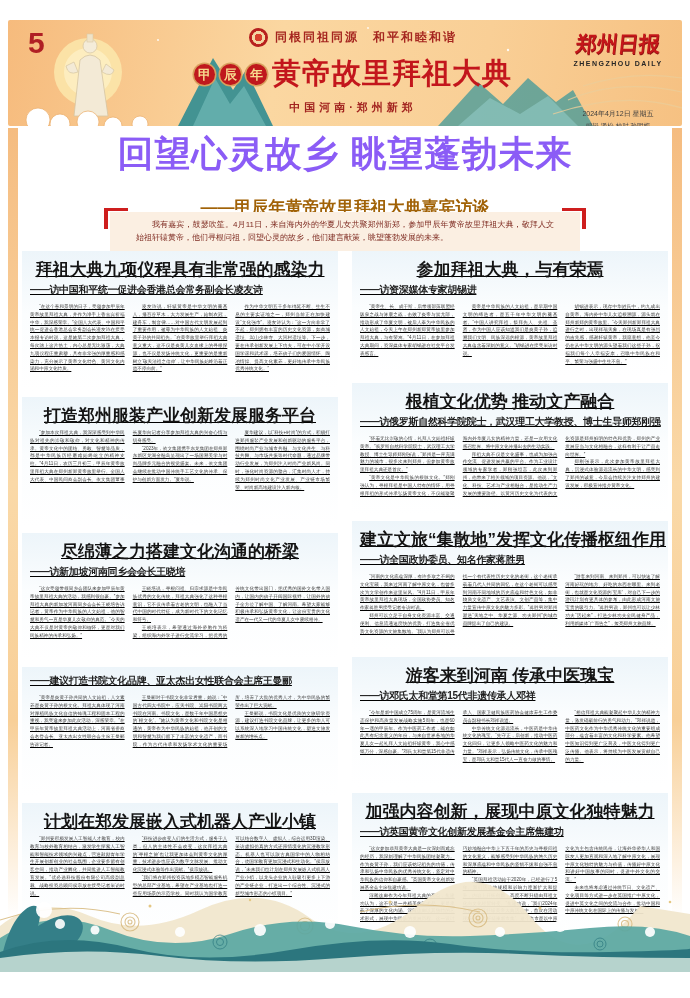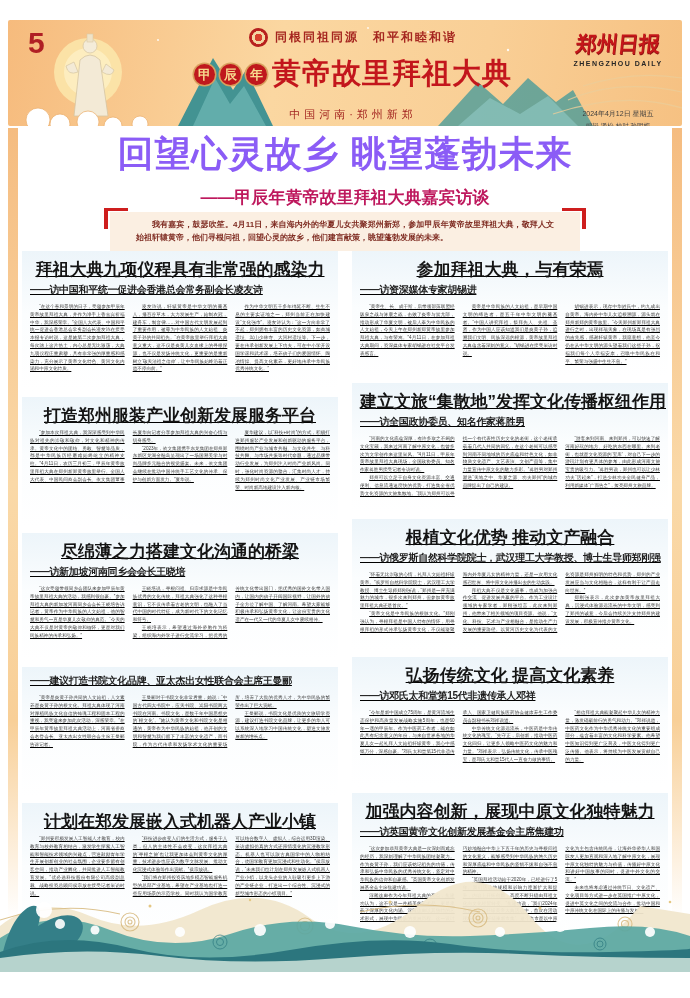--- a/index.html
+++ b/index.html
@@ -15,45 +15,45 @@
   .hdr-center{position:absolute;left:150px;top:8px;width:390px;text-align:center;z-index:3;}
   .slogan-row{display:flex;align-items:center;justify-content:center;gap:7px;text-align:center;}
   .emblem{width:15px;height:15px;border-radius:50%;border:2px solid #b5201f;background:radial-gradient(circle,#d8402e 0 35%,#f3d6a4 36% 60%,#c0271f 61%);}
   .slogan{font-size:12px;font-weight:bold;color:#a5251f;letter-spacing:2px;}
   .era-title-row{display:flex;align-items:center;justify-content:center;gap:5px;margin-top:7px;}
   .era-badge{width:21px;height:21px;border-radius:50%;background:#c0181d;color:#f7db8e;
              font-size:13px;font-weight:bold;line-height:21px;text-align:center;flex:0 0 auto;
              box-shadow:0 0 0 1.5px #d8a05e;}
   .banner-title{font-size:29px;font-weight:bold;color:#c3161c;letter-spacing:1px;
                 font-family:Liberation Mono, monospace;white-space:nowrap;}
-  .banner-sub{margin-top:13px;font-size:11px;font-weight:normal;color:#a2231f;letter-spacing:4px;}
+  .banner-sub{margin-top:6px;font-size:11px;font-weight:bold;color:#a2231f;letter-spacing:4px;}
   .hdr-right{position:absolute;right:8px;top:10px;width:112px;text-align:center;z-index:3;}
   .masthead{font-size:21px;font-weight:bold;color:#c5171a;
             font-family:"Liberation Serif","DejaVu Serif",serif;transform:skewX(-6deg);
             text-shadow:0.5px 0.5px 0 #8e1012;white-space:nowrap;}
   .masthead-en{font-size:7px;font-weight:bold;color:#262626;letter-spacing:1.5px;margin-top:2px;}
   .pub-date{margin-top:42px;font-size:7px;color:#3c3c3c;}
   .editor-line{margin-top:3px;font-size:6.5px;color:#4a4a4a;}
 
   
   .strip{position:absolute;top:128px;width:10px;height:790px;z-index:0;
          background:linear-gradient(180deg,#f5bc80 0%,#fad9a8 45%,#f8cf97 75%,rgba(250,220,170,0));}
   .strip.left{left:8px;} .strip.right{right:8px;}
 
   
   .headline-block{position:absolute;left:75px;top:130px;width:540px;text-align:center;z-index:2;}
   .main-title{font-size:36px;font-weight:bold;color:#8b5cf6;letter-spacing:1px;margin:0;white-space:nowrap;}
-  .main-subtitle{font-size:17px;font-weight:bold;color:#be185d;margin-top:7px;}
+  .main-subtitle{font-size:17px;font-weight:bold;color:#a16207;margin-top:17px;}
   .byline{font-size:6.5px;color:#444;margin-top:7px;letter-spacing:0.5px;}
 
   
   .lede{position:absolute;left:110px;top:212px;width:470px;box-sizing:border-box;
         background:#fbefe2;padding:6px 26px 7px;color:#7e2a20;font-size:8px;line-height:1.65;
         text-align:justify;z-index:2;}
-  .lede p{margin:0;text-indent:2em;font-weight:bold;}
+  .lede p{margin:0;text-indent:2em;}
   .corner{position:absolute;width:20px;height:18px;z-index:3;}
   .corner.tl{left:-6px;top:-4px;border-left:4px solid #ce1e1e;border-top:3px solid #ce1e1e;}
   .corner.tr{right:-6px;top:-4px;border-right:4px solid #ce1e1e;border-top:3px solid #ce1e1e;}
 
   
   .columns{position:absolute;left:22px;top:251px;width:646px;display:flex;gap:14px;z-index:1;}
   .col{width:316px;display:flex;flex-direction:column;gap:6px;text-decoration:underline;}
   .article{box-sizing:border-box;overflow:hidden;padding:6px 8px 3px;
            background:linear-gradient(180deg,#edf5fa 0%,#fbfdfe 45%,#ffffff 100%);}
   .article h2{margin:1px 0 2px;font-size:17px;font-weight:bold;color:#141414;text-align:center;
@@ -216,44 +216,44 @@
         <h2>参加拜祖大典，与有荣焉</h2>
         <h3>——访资深媒体专家胡锡进</h3>
         <div class="body">
           <p>“黄帝生、长、成于斯，后带领部落联盟经阪泉之战与涿鹿之战，击败了炎帝与蚩尤部，推动形成了华夏文明，被后人奉为中华民族的人文始祖，今天上午在郑州新郑黄帝故里参加拜祖大典，与有荣焉。”4月11日，在参加拜祖大典期间，资深媒体专家胡锡进在社交平台发表感言。</p>
           <p>黄帝是中华民族的人文始祖，是早期中国文明的缔造者，是五千年中华文明的奠基者。“中国人讲究拜祖，祭拜先人、先祖、圣贤，作为中国人应该知道我们是炎黄子孙，追溯我们文明、民族深远的根源，黄帝故里拜祖大典蕴含着深刻的意义。”胡锡进在接受采访时说。</p>
           <p>胡锡进表示，现存中华姓氏中，约九成出自黄帝。海内外中华儿女追根溯源，源头就在郑州新郑的黄帝故里。“今天郑州新郑拜祖大典进行之时，出现祥瑞天象，在现场真是有强烈的吉兆感，感谢轩辕黄帝，我愿意想，他至今仍在从中华文明的源头望着我们这些子孙，祝福我们每个人幸福安康，召唤中华民族在和平、繁荣与强盛中生生不息。”</p>
           <p></p>
         </div>
       </section>
 
-      <section class="article" style="height:130px">
-        <h2>建立文旅“集散地”发挥文化传播枢纽作用</h2>
-        <h3>——访全国政协委员、知名作家蒋胜男</h3>
-        <div class="body">
-          <p>“河南的文化底蕴深厚，有许多取之不竭的文化宝藏，我来过河南了解中原文化，也曾多次为文学创作来这里采风。”4月11日，甲辰年黄帝故里拜祖大典现场，全国政协委员、知名作家蒋胜男接受记者专访时说。</p>
-          <p>郑州可以立足于自身文化资源丰富、交通便利、信息流通速度快的优势，打造集全省优势文化资源的文旅集散地。“我认为郑州可以寻找一个有代表性历史文化的老街，这个老街承载着几代人共同的回忆，在这个老街可以感受到河南不同地域的历史底蕴和特色文化，如非物质文化遗产、文艺表演、文创产品等，集中力量宣传中原文化的魅力多彩。”蒋胜男对郑州塑造“天地之中、华夏之源、功夫郑州”的城市品牌提出了自己的建议。</p>
-          <p>“游客来到河南、来到郑州，可以快速了解河南好玩的地方、好吃的东西在哪里。来到老街，也就是文化资源的‘宝库’，对自己下一步的游玩计划有更具体的参考，由此形成河南文旅宝贵的吸引力。”蒋胜男说，郑州也可以让少林功夫“活起来”，打造少林功夫全民健身产品，利用新媒体“广而告之”，擦亮郑州文旅品牌。</p>
-          <p></p>
-        </div>
-      </section>
-
       <section class="article" style="height:132px">
         <h2>根植文化优势  推动文产融合</h2>
         <h3>——访俄罗斯自然科学院院士，武汉理工大学教授、博士生导师郑刚强</h3>
         <div class="body">
           <p>“怀着无比崇敬的心情，礼拜人文始祖轩辕黄帝。”俄罗斯自然科学院院士，武汉理工大学教授、博士生导师郑刚强说，“郑州是一座充满魅力的城市，很多次来到郑州，但参加黄帝故里拜祖大典还是首次。”</p>
           <p>“黄帝文化是中华民族的根脉文化。”郑刚强认为，寻根拜祖是中国人特有的情怀，用寻根拜祖的形式传承弘扬黄帝文化，不仅能凝聚海内外华夏儿女的精神力量，还是一次用文化感召世界、将中原文化传播出去的生动实践。</p>
           <p>拜祖大典不仅是文化盛事，也成为加强合作交流、促进发展共赢的平台。作为工业设计领域的专家学者，郑刚强坦言，此次来到郑州，他带来了相关领域的项目资源。他说，“文化、科技、艺术与产业相融合，是推动生产力发展的重要路径。以黄河历史文化为代表的文化资源是郑州鲜明的特色和优势，郑州的产业发展应当与文化相融合，这样有利于让产品走向世界。”</p>
           <p>郑刚强表示，此次参加黄帝故里拜祖大典，沉浸式体验源远流长的中华文明，感受到了郑州的诚意，今后会持续关注支持郑州的建设发展，积极宣传推介黄帝文化。</p>
         </div>
       </section>
 
       <section class="article" style="height:130px">
-        <h2>弘扬传统文化 提高文化素养</h2>
+        <h2>建立文旅“集散地”发挥文化传播枢纽作用</h2>
+        <h3>——访全国政协委员、知名作家蒋胜男</h3>
+        <div class="body">
+          <p>“河南的文化底蕴深厚，有许多取之不竭的文化宝藏，我来过河南了解中原文化，也曾多次为文学创作来这里采风。”4月11日，甲辰年黄帝故里拜祖大典现场，全国政协委员、知名作家蒋胜男接受记者专访时说。</p>
+          <p>郑州可以立足于自身文化资源丰富、交通便利、信息流通速度快的优势，打造集全省优势文化资源的文旅集散地。“我认为郑州可以寻找一个有代表性历史文化的老街，这个老街承载着几代人共同的回忆，在这个老街可以感受到河南不同地域的历史底蕴和特色文化，如非物质文化遗产、文艺表演、文创产品等，集中力量宣传中原文化的魅力多彩。”蒋胜男对郑州塑造“天地之中、华夏之源、功夫郑州”的城市品牌提出了自己的建议。</p>
+          <p>“游客来到河南、来到郑州，可以快速了解河南好玩的地方、好吃的东西在哪里。来到老街，也就是文化资源的‘宝库’，对自己下一步的游玩计划有更具体的参考，由此形成河南文旅宝贵的吸引力。”蒋胜男说，郑州也可以让少林功夫“活起来”，打造少林功夫全民健身产品，利用新媒体“广而告之”，擦亮郑州文旅品牌。</p>
+          <p></p>
+        </div>
+      </section>
+
+      <section class="article" style="height:130px">
+        <h2>游客来到河南 传承中医瑰宝</h2>
         <h3>——访邓氏太和堂第15代非遗传承人邓祥</h3>
         <div class="body">
           <p>“今年是新中国成立75周年，是黄河流域生态保护和高质量发展战略实施5周年，也是60年一遇的甲辰年。作为中医药工作者，能在如此具有纪念意义的年份，与来自世界各地的华夏儿女一起礼拜人文始祖轩辕黄帝，我心中感慨万分，深感自豪。”邓氏太和堂第15代非遗传承人、国家卫健民族医药协会健康养生工作委员会副秘书长邓祥说道。</p>
           <p>中华传统文化源远流长，中医药是中华传统文化的瑰宝。“先守正，后创新，推动中医药文化回归，让更多人领略中医药文化的魅力和力量。”邓祥表示，弘扬传统文化，传承中医瑰宝，是邓氏太和堂15代人一直奋力做的事情。</p>
           <p>“相信拜祖大典能凝聚起中华儿女的精神力量，激发砥砺前行的勇气和动力。”邓祥说道，中医药文化作为中华优秀传统文化的重要组成部分，蕴含着丰富的文化和科学要素。他希望中医知识得到更广泛普及，中医文化得到更广泛传播。他表示，将持续为中医发展贡献自己的力量。</p>
           <p></p>
         </div>
       </section>
 
       <section class="article" style="height:154px">

